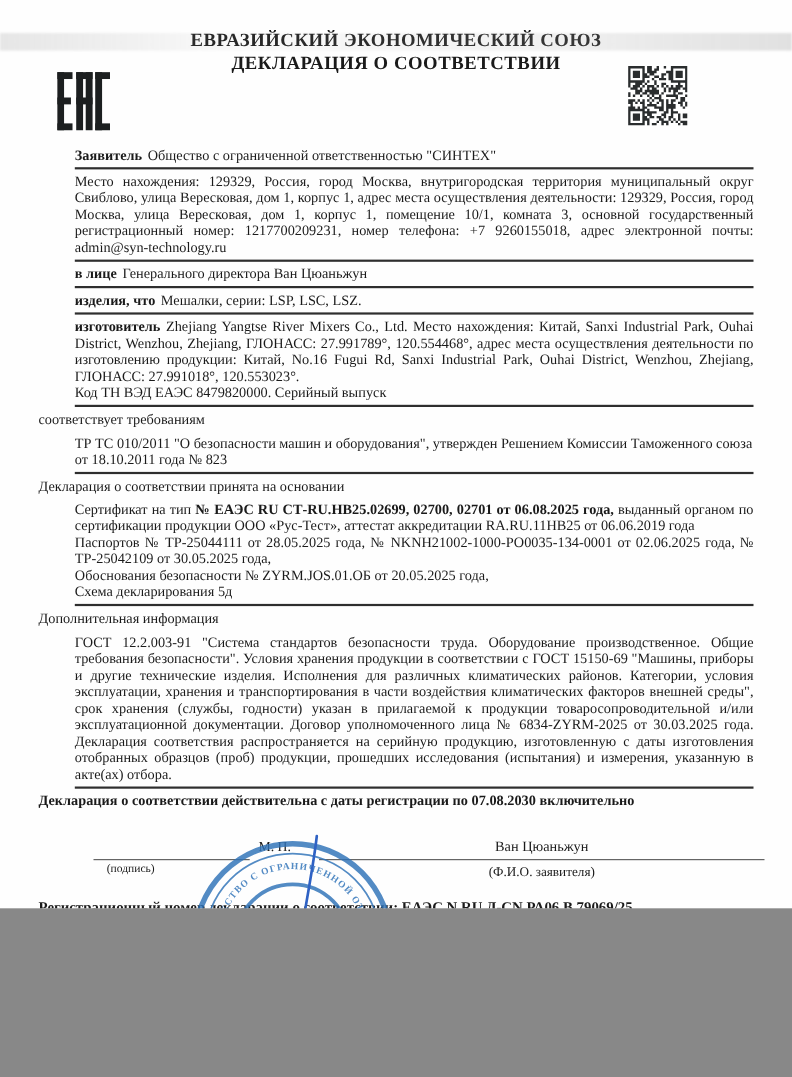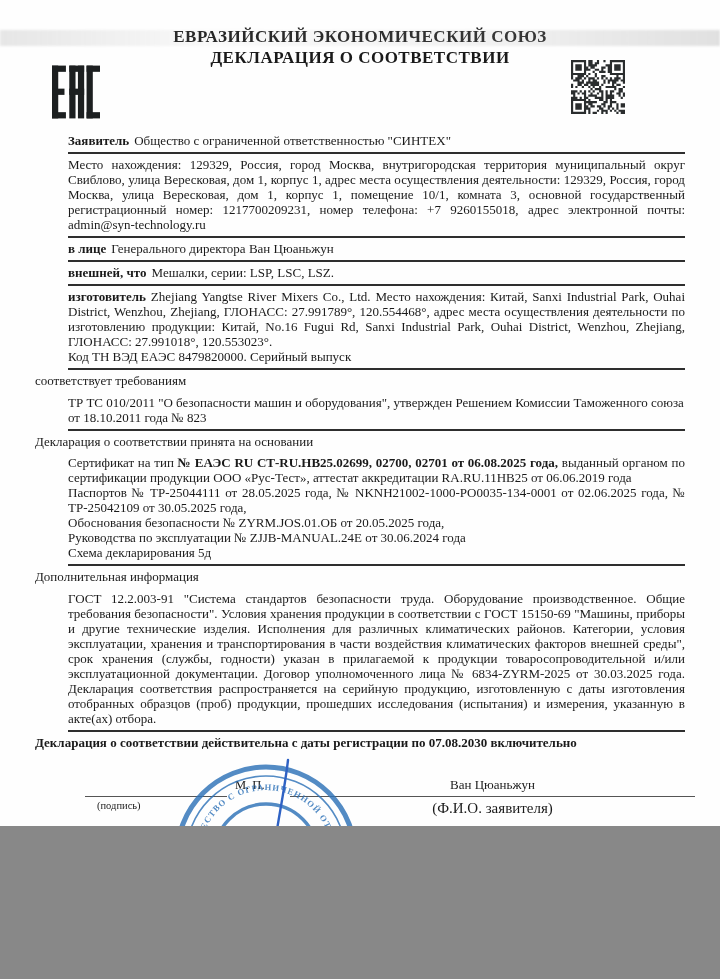--- a/index.html
+++ b/index.html
@@ -21,21 +21,21 @@
   .para{text-align:justify;}
   .head-only{font-weight:normal;}
   .basis-entry{font-size:13px;line-height:15px;text-align:justify;}
   .blk{padding:2px 0 4px 0;}
   .sig-area{position:relative;height:60px;margin-top:10px;font-size:13px;}
   .sig-line-l{position:absolute;left:50px;top:32px;width:142px;border-bottom:1.5px solid #555;}
   .sig-cap-l{position:absolute;left:62px;top:36px;font-size:10.5px;text-align:right;}
   .mp{position:absolute;left:200px;top:14px;font-size:12.5px;}
   .sig-name{position:absolute;left:255px;top:13px;width:405px;text-align:center;}
   .sig-line-r{position:absolute;left:255px;top:32px;width:405px;border-bottom:1.5px solid #555;}
-  .sig-cap-r{position:absolute;left:255px;top:36px;width:405px;text-align:center;font-size:15px;}
+  .sig-cap-r{position:absolute;left:255px;top:36px;width:405px;text-align:center;font-size:12px;}
   .reg{font-weight:bold;font-size:13.5px;line-height:20px;margin-top:6px;}
   .stamp-svg{position:absolute;left:172px;top:762px;opacity:.82;pointer-events:none;}
   .sign-svg{position:absolute;left:258px;top:756px;pointer-events:none;}
   .validity{font-weight:bold;}
 </style>
 </head>
 <body>
 
 <div class="page">
   <div class="scan-smudge"></div>
@@ -71,39 +71,38 @@
 
   <div class="row rule para">
     <span>Место нахождения: 129329, Россия, город Москва, внутригородская территория муниципальный округ Свиблово, улица Вересковая, дом 1, корпус 1, адрес места осуществления деятельности: 129329, Россия, город Москва, улица Вересковая, дом 1, корпус 1, помещение 10/1, комната 3, основной государственный регистрационный номер: 1217700209231, номер телефона: +7 9260155018, адрес электронной почты: admin@syn-technology.ru</span>
   </div>
 
   <div class="row rule">
     <b>в лице</b><span>Генерального директора Ван Цюаньжун</span>
   </div>
 
   <div class="row rule">
-    <b>внешней, что</b><span>Мешалки, серии: LSP, LSC, LSZ.</span>
+    <b>изделия, что</b><span>Мешалки, серии: LSP, LSC, LSZ.</span>
   </div>
 
   <div class="row rule">
     <div class="para"><b>изготовитель</b><span>Zhejiang Yangtse River Mixers Co., Ltd. Место нахождения: Китай, Sanxi Industrial Park, Ouhai District, Wenzhou, Zhejiang, ГЛОНАСС: 27.991789°, 120.554468°, адрес места осуществления деятельности по изготовлению продукции: Китай, No.16 Fugui Rd, Sanxi Industrial Park, Ouhai District, Wenzhou, Zhejiang, ГЛОНАСС: 27.991018°, 120.553023°.</span></div>
     <div>Код ТН ВЭД ЕАЭС 8479820000. Серийный выпуск</div>
   </div>
 
   <div class="row head-only">соответствует требованиям</div>
 
   <div class="row rule">ТР ТС 010/2011 "О безопасности машин и оборудования", утвержден Решением Комиссии Таможенного союза от 18.10.2011 года № 823</div>
 
   <div class="row head-only">Декларация о соответствии принята на основании</div>
 
   <div class="blk rule">
     <div class="basis-entry"><span>Сертификат на тип </span><b>№ ЕАЭС RU СТ-RU.НВ25.02699, 02700, 02701  от 06.08.2025 года,</b><span> выданный органом по сертификации продукции ООО «Рус-Тест», аттестат аккредитации RA.RU.11НВ25 от 06.06.2019 года</span></div>
     <div class="basis-entry">Паспортов № ТР-25044111 от 28.05.2025 года, № NKNH21002-1000-РО0035-134-0001 от 02.06.2025 года, № ТР-25042109 от 30.05.2025 года,</div>
     <div class="basis-entry">Обоснования безопасности № ZYRM.JOS.01.ОБ от 20.05.2025 года,</div>
-    <div class="basis-entry">Руководства по эксплуатации № ZJJB-MANUAL.24Е от 30.06.2024 года</div>
     <div class="basis-entry">Схема декларирования 5д</div>
   </div>
 
   <div class="row head-only">Дополнительная информация</div>
 
   <div class="row rule para">ГОСТ 12.2.003-91 "Система стандартов безопасности труда. Оборудование производственное. Общие требования безопасности". Условия хранения продукции в соответствии с ГОСТ 15150-69 "Машины, приборы и другие технические изделия. Исполнения для различных климатических районов. Категории, условия эксплуатации, хранения и транспортирования в части воздействия климатических факторов внешней среды", срок хранения (службы, годности) указан в прилагаемой к продукции товаросопроводительной и/или эксплуатационной документации. Договор уполномоченного лица № 6834-ZYRM-2025 от 30.03.2025 года. Декларация соответствия распространяется на серийную продукцию, изготовленную с даты изготовления отобранных образцов (проб) продукции, прошедших исследования (испытания) и измерения, указанную в акте(ах) отбора.</div>
 
   <div class="row validity">Декларация о соответствии действительна с даты регистрации по 07.08.2030 включительно</div>
 
   <div class="sig-area">

